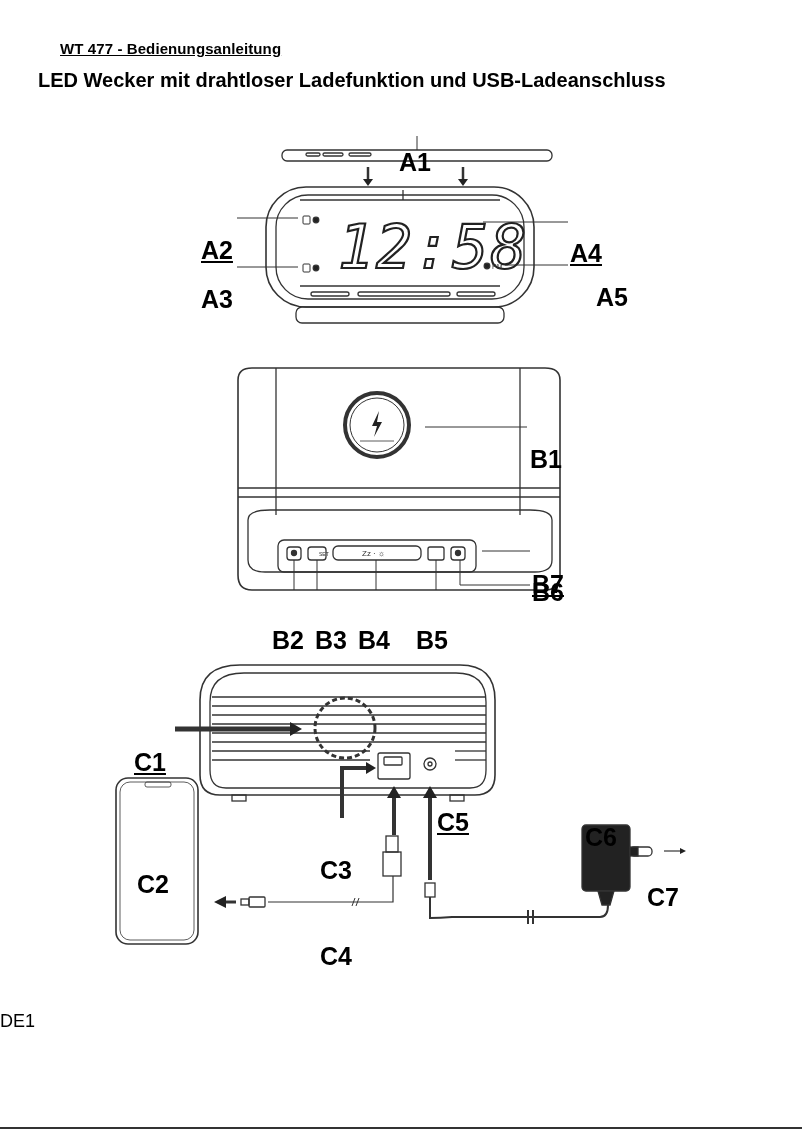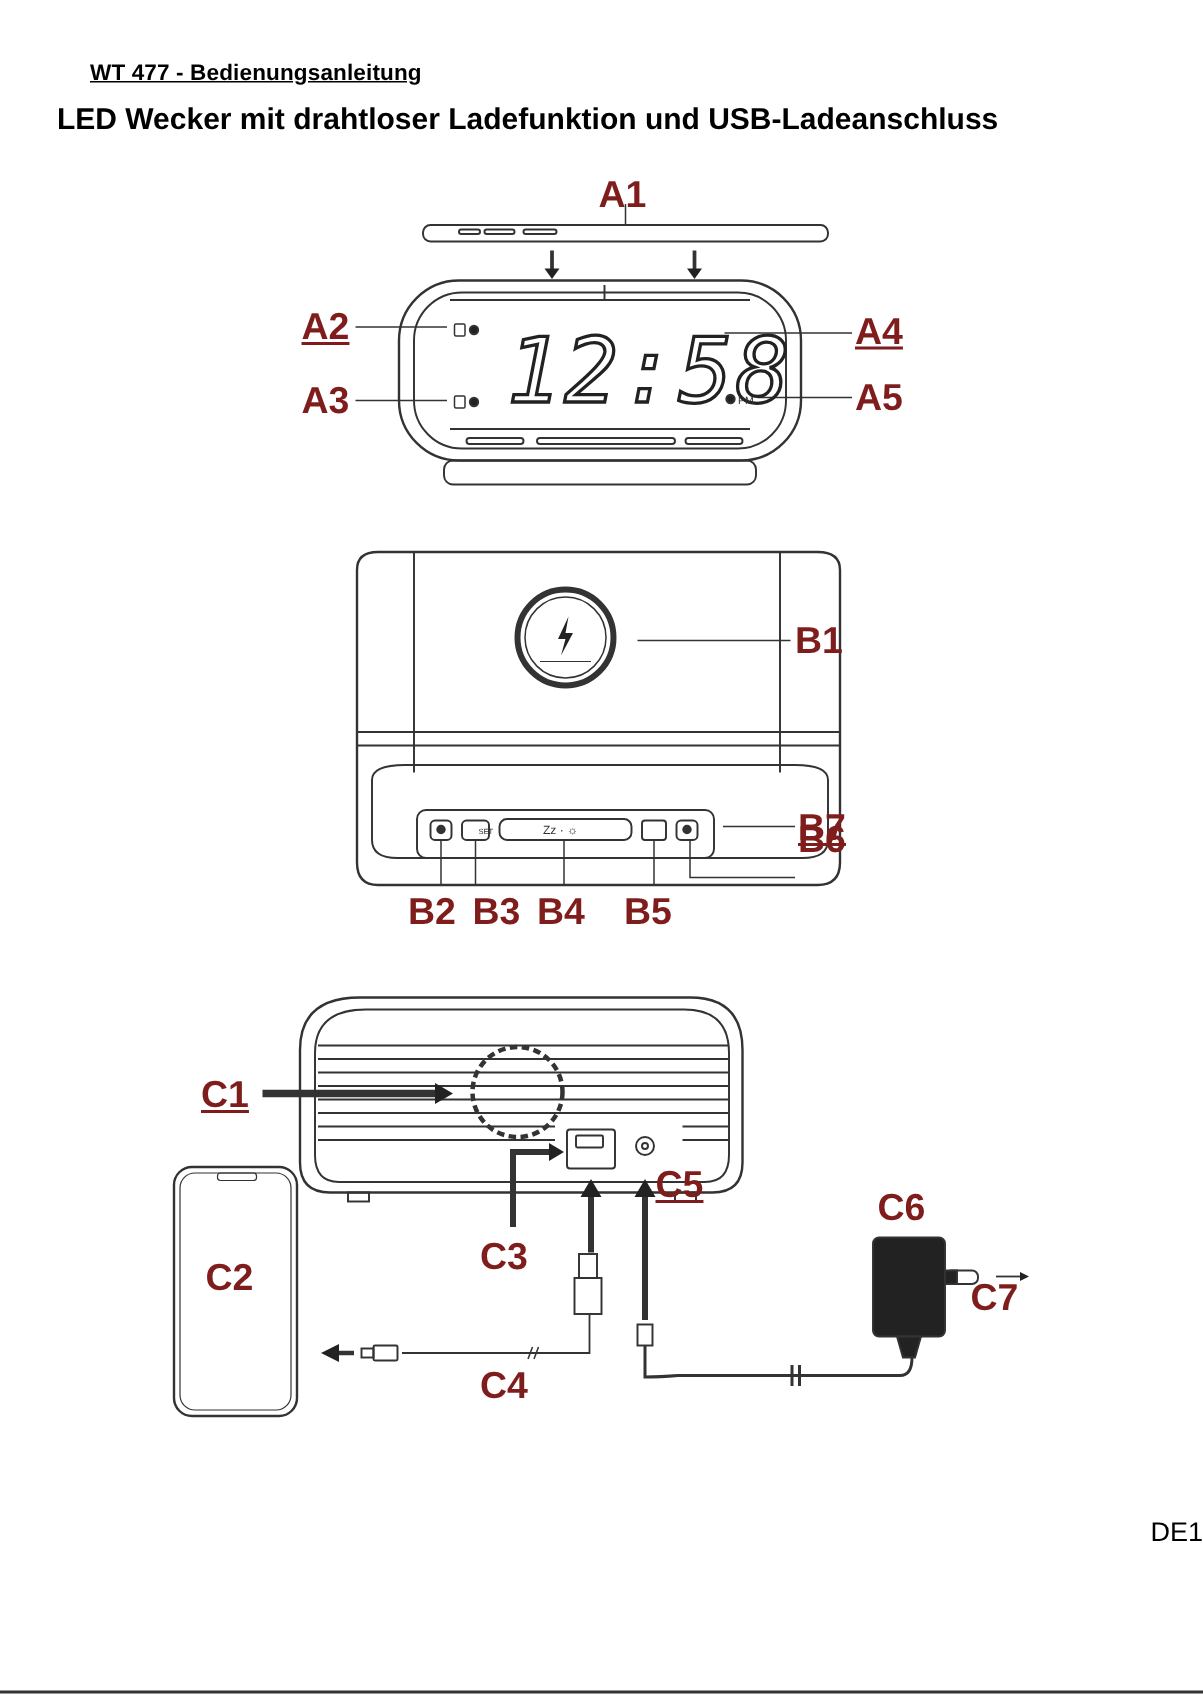--- a/index.html
+++ b/index.html
@@ -1,21 +1,21 @@
 <!DOCTYPE html>
 <html><head>
 <meta charset="utf-8">
 <style>
   html,body{margin:0;padding:0;background:#fff;}
   body{width:802px;height:1130px;position:relative;overflow:hidden;font-family:"Liberation Sans",sans-serif;color:#000;}
   .title{position:absolute;left:38px;top:40px;font-size:15px;font-weight:bold;text-decoration:underline;letter-spacing:0.1px;margin-left:22px;}
   .subtitle{position:absolute;left:38px;top:69px;font-size:20px;font-weight:bold;}
-  .footer-page{position:absolute;left:0;width:802px;top:1011px;text-align:right;font-size:18px;}
+  .footer-page{position:absolute;left:0;width:802px;top:1011px;text-align:left;font-size:18px;}
   .bottom-rule{position:absolute;left:0;top:1127px;width:802px;height:2px;background:#333;}
-  .lbl{position:absolute;font-weight:bold;font-size:25px;color:#7f1d1d;line-height:1;}
+  .lbl{position:absolute;font-weight:bold;font-size:25px;color:#000000;line-height:1;margin-top:32px;}
   svg{position:absolute;left:0;top:0;}
 </style>
 </head>
 <body>
 
 <div class="title">WT 477 - Bedienungsanleitung</div>
 <div class="subtitle">LED Wecker mit drahtloser Ladefunktion und USB-Ladeanschluss</div>
 
 <svg width="802" height="1130" viewBox="0 0 802 1130">
   <defs>
@@ -157,21 +157,21 @@
     <rect x="630" y="847" width="8" height="9" fill="#222"></rect>
     <line x1="664" y1="851" x2="682" y2="851" stroke-width="1.2"></line>
     <path d="M680,848 L686,851 L680,854 z" fill="#222" stroke="none"></path>
   </g>
 </svg>
 
 <div class="lbl" style="left:399px;top:118px;">A1</div>
 <div class="lbl" style="left:201px;top:206px;text-decoration:underline;">A2</div>
 <div class="lbl" style="left:201px;top:255px;">A3</div>
 <div class="lbl" style="left:570px;top:209px;text-decoration:underline;">A4</div>
-<div class="lbl" style="left:570px;top:253px;text-align:center;">A5</div>
+<div class="lbl" style="left:596px;top:253px;text-align:center;">A5</div>
 
 <div class="lbl" style="left:530px;top:415px;">B1</div>
 <div class="lbl" style="left:272px;top:596px;">B2</div>
 <div class="lbl" style="left:315px;top:596px;">B3</div>
 <div class="lbl" style="left:358px;top:596px;">B4</div>
 <div class="lbl" style="left:416px;top:596px;">B5</div>
 <div class="lbl" style="left:532px;top:548px;">B6</div>
 <div class="lbl" style="left:532px;top:540px;text-decoration:underline;">B7</div>
 
 <div class="lbl" style="left:134px;top:718px;text-decoration:underline;">C1</div>

